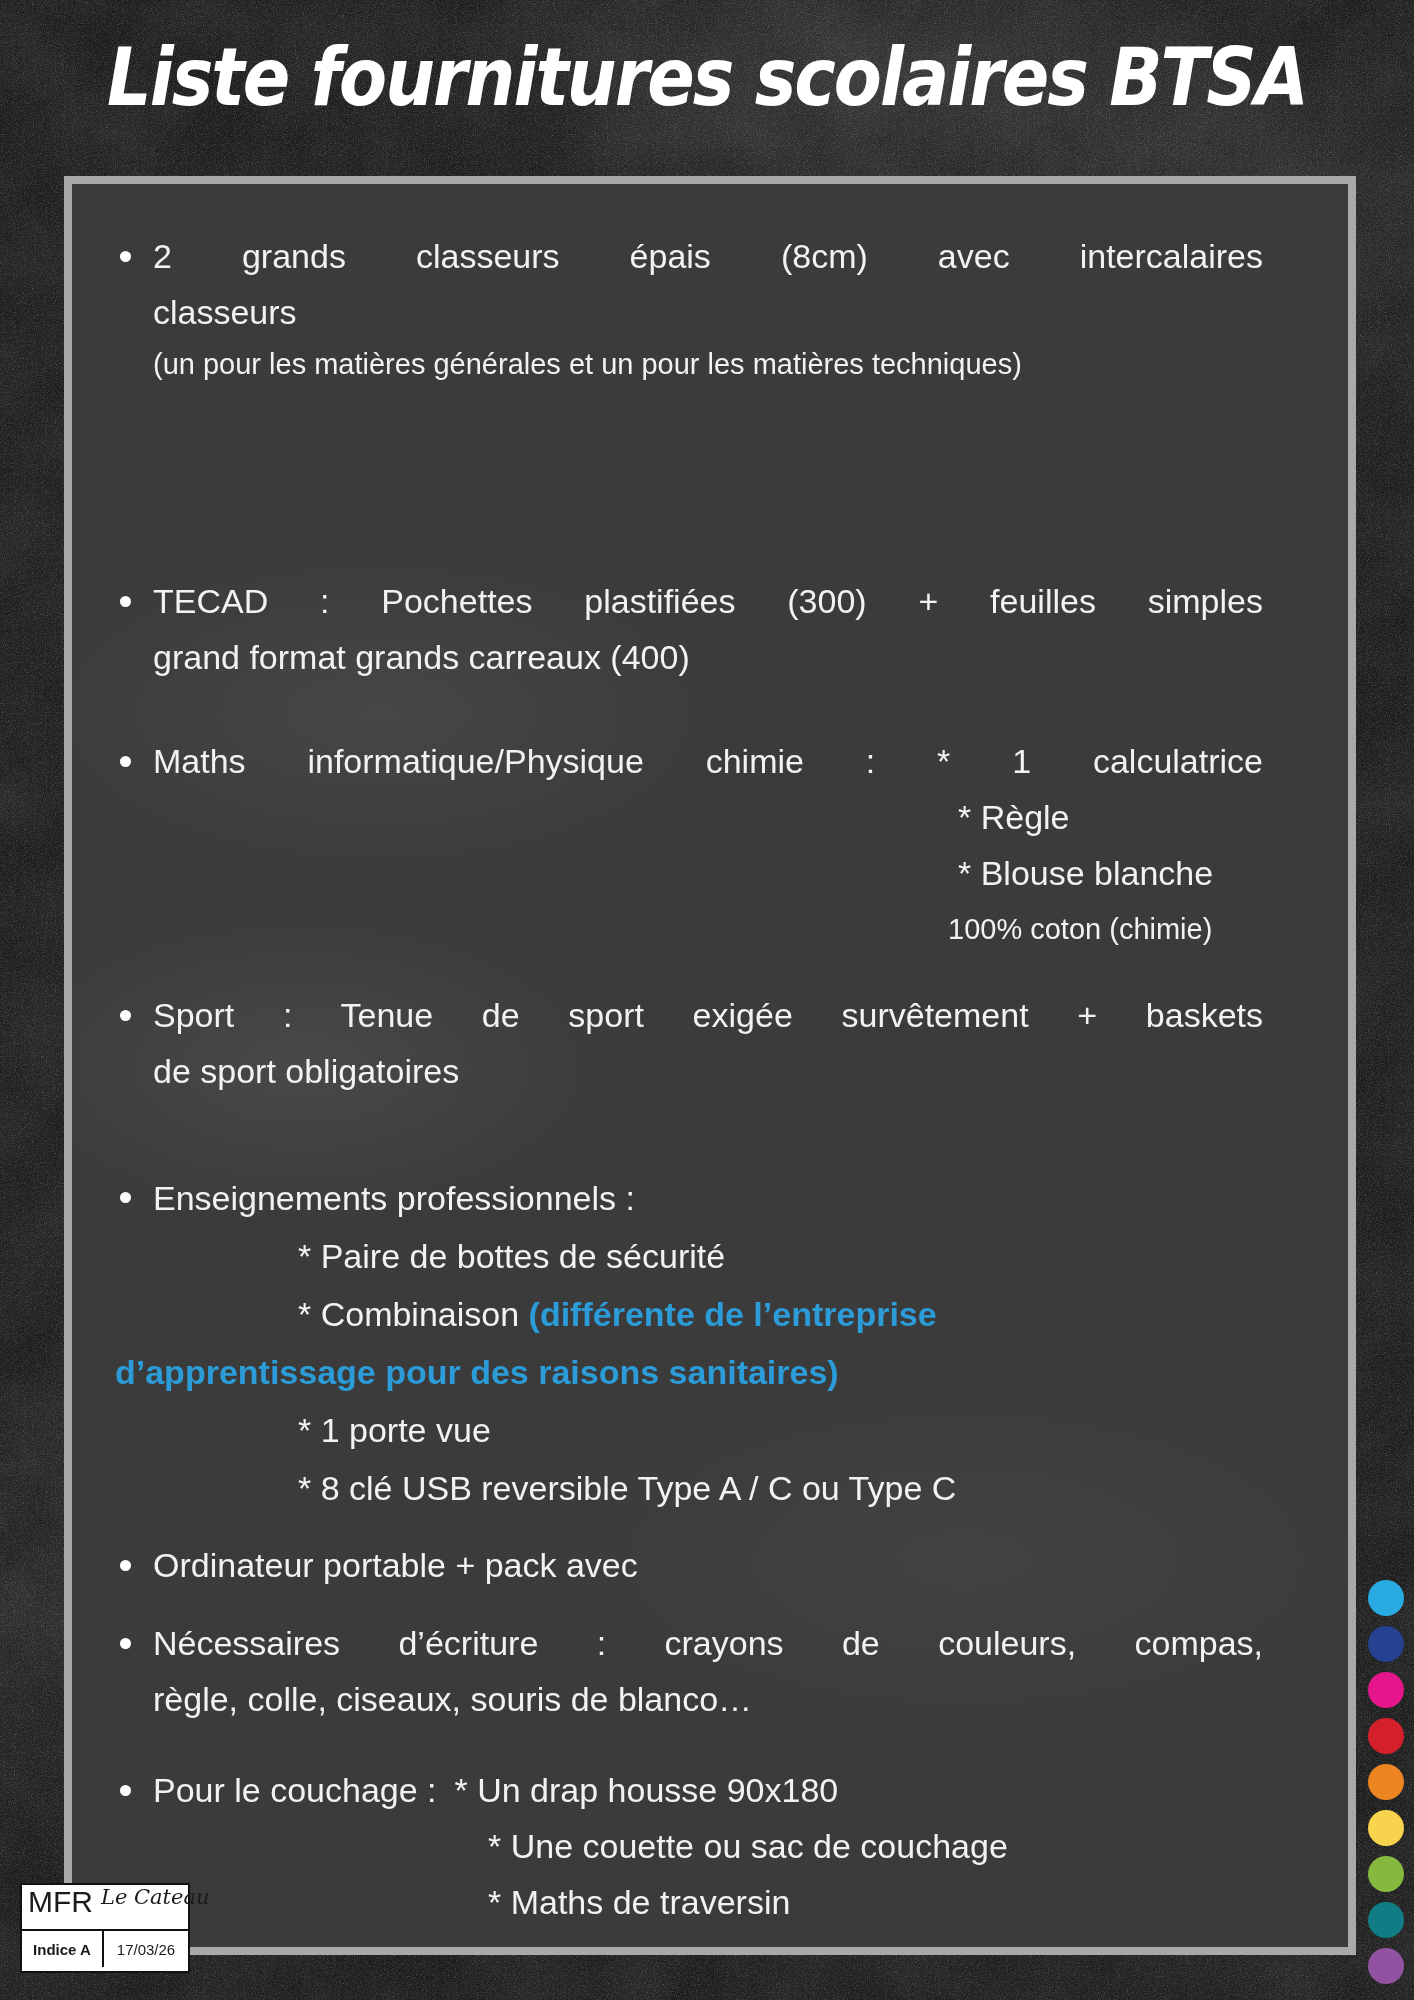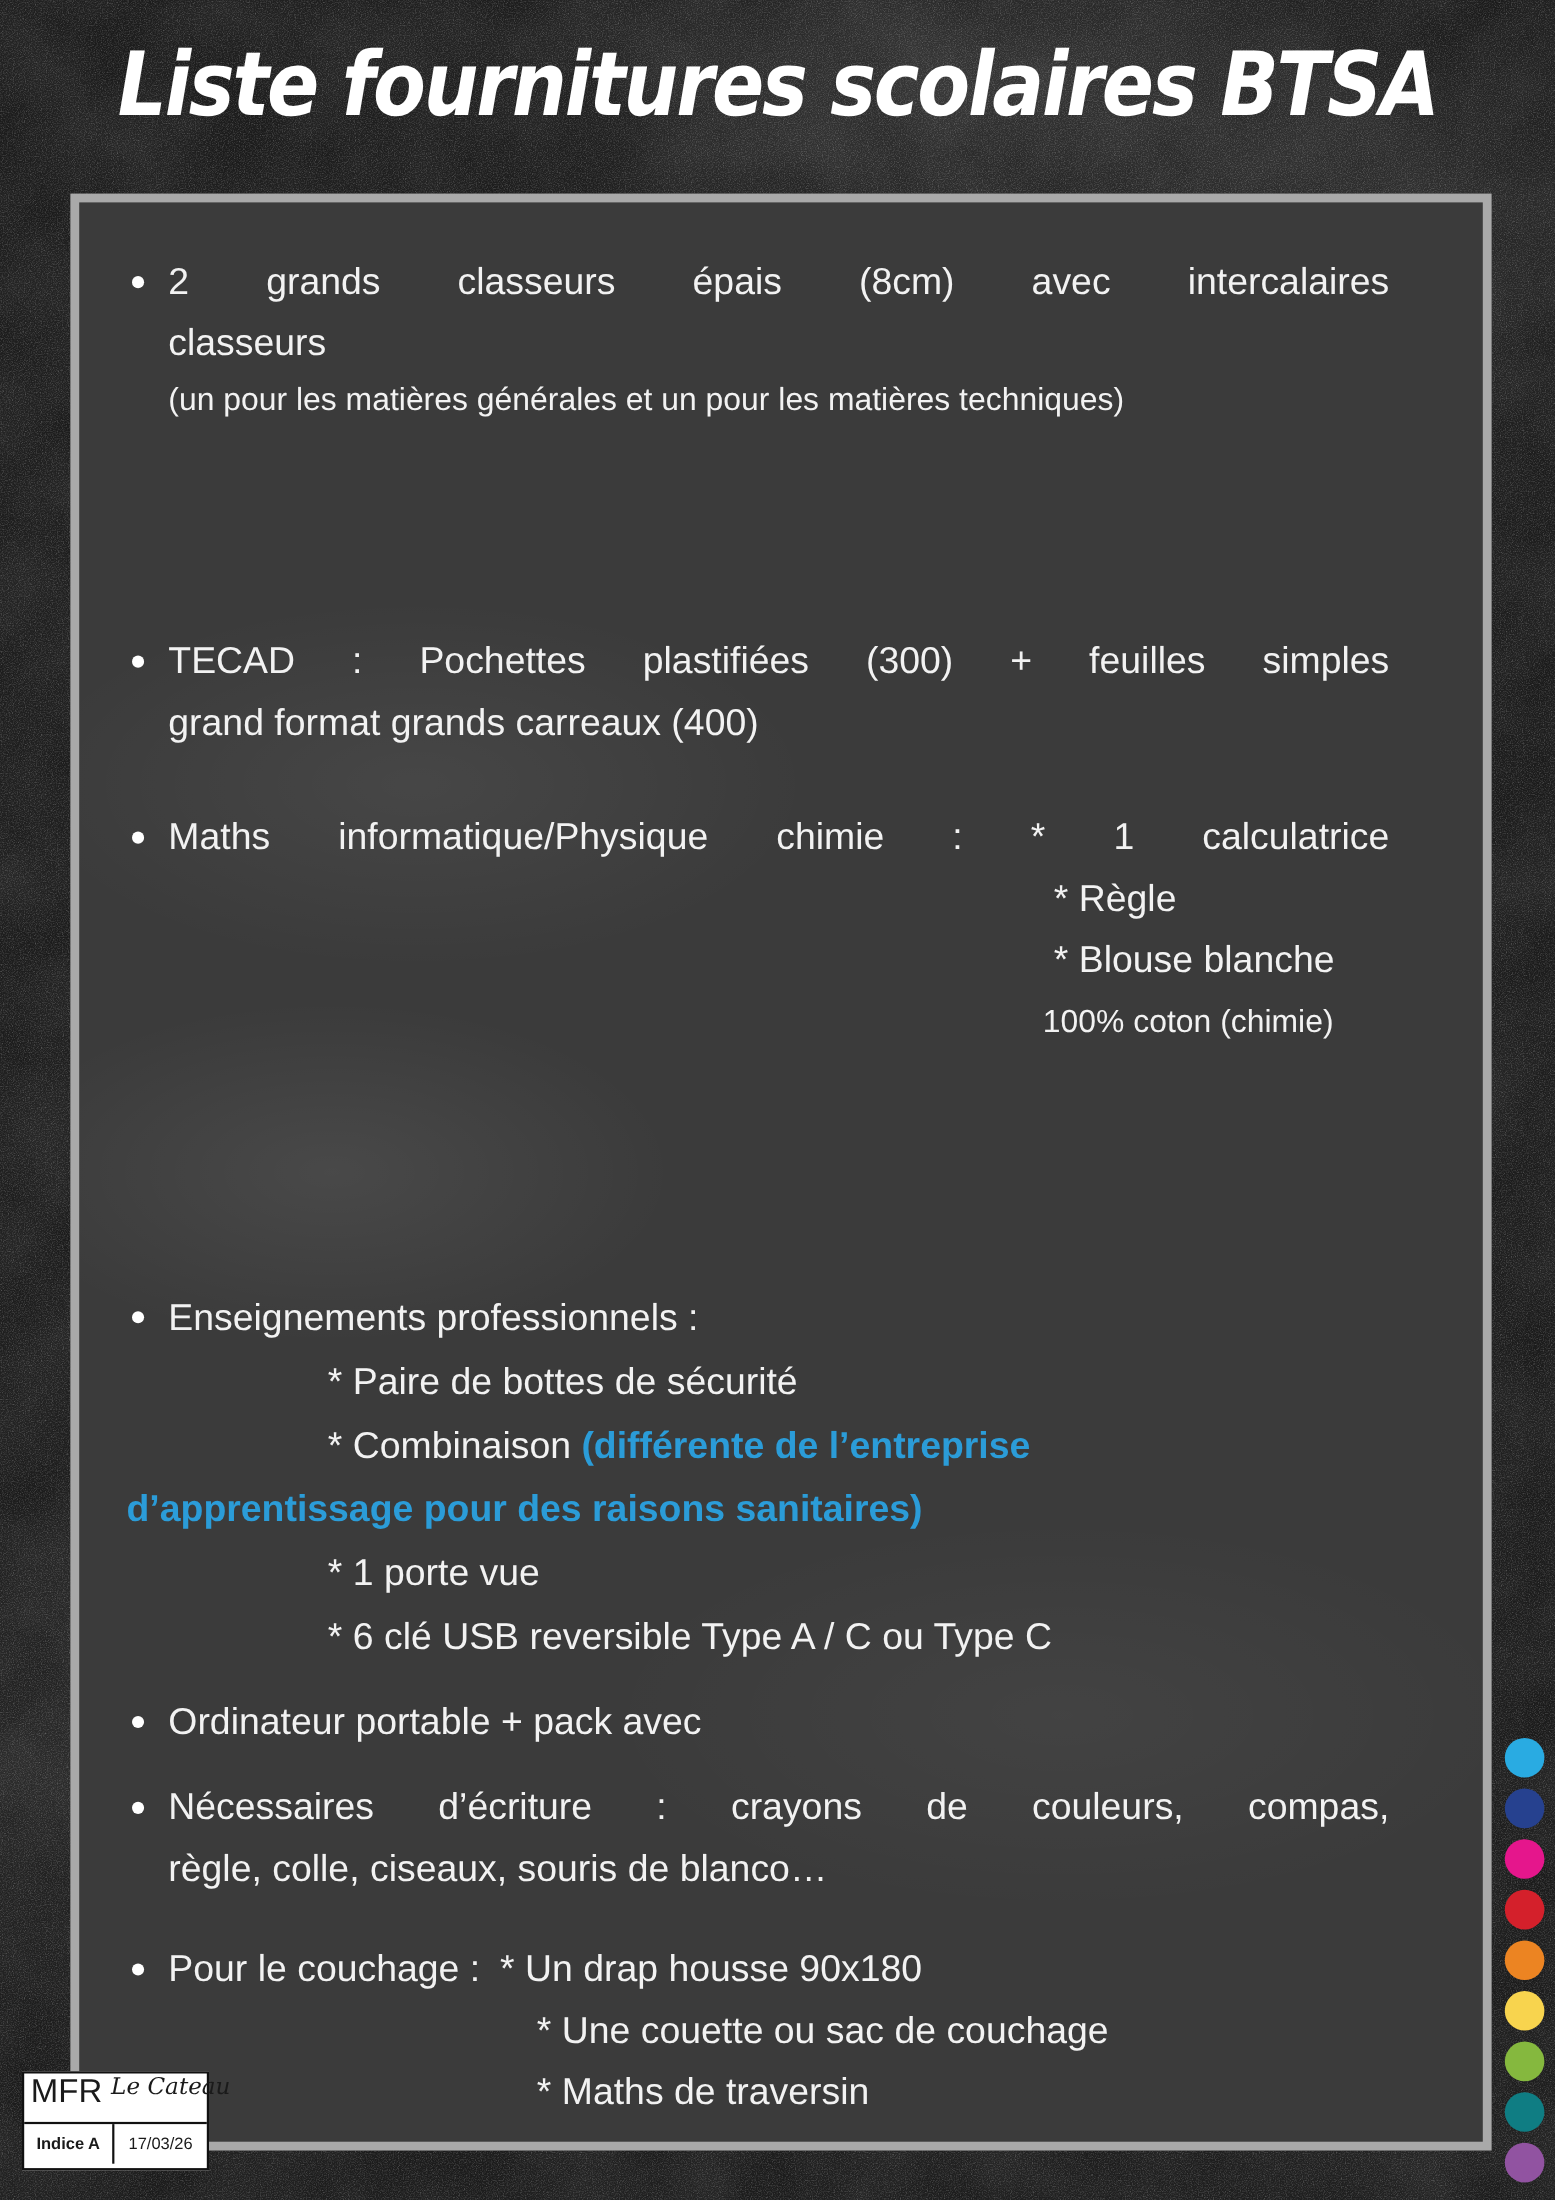--- a/index.html
+++ b/index.html
@@ -97,29 +97,34 @@
     </div>
 
     <div class="item" style="top:549px;">
       <span class="bullet"></span>
       <div class="jline"><span>Maths informatique/Physique chimie :</span> <span>* 1 calculatrice</span></div>
       <div class="indent-math">* Règle</div>
       <div class="indent-math">* Blouse blanche</div>
       <div class="note-math">100% coton (chimie)</div>
     </div>
 
+    <div class="item" style="top:803px;">
+      <span class="bullet"></span>
+      <div class="jline">Sport : Tenue de sport exigée  survêtement + baskets</div>
+      <div>de sport obligatoires</div>
+    </div>
 
     <div class="item pro" style="top:985px;">
       <span class="bullet"></span>
       <div class="ln">Enseignements professionnels :</div>
       <div class="ln indent-pro">* Paire de bottes de sécurité</div>
       <div class="ln indent-pro"><span>* Combinaison </span><span class="blue">(différente de l’entreprise</span></div>
       <div class="ln outdent-blue blue">d’apprentissage pour des raisons sanitaires)</div>
       <div class="ln indent-pro">* 1 porte vue</div>
-      <div class="ln indent-pro">* 6 clé USB reversible Type A / C ou Type C</div>
+      <div class="ln indent-pro">* 8 clé USB reversible Type A / C ou Type C</div>
     </div>
 
     <div class="item" style="top:1353px;">
       <span class="bullet"></span>
       <div>Ordinateur portable + pack avec</div>
     </div>
 
     <div class="item" style="top:1431px;">
       <span class="bullet"></span>
       <div class="jline">Nécessaires d’écriture : crayons de couleurs, compas,</div>

